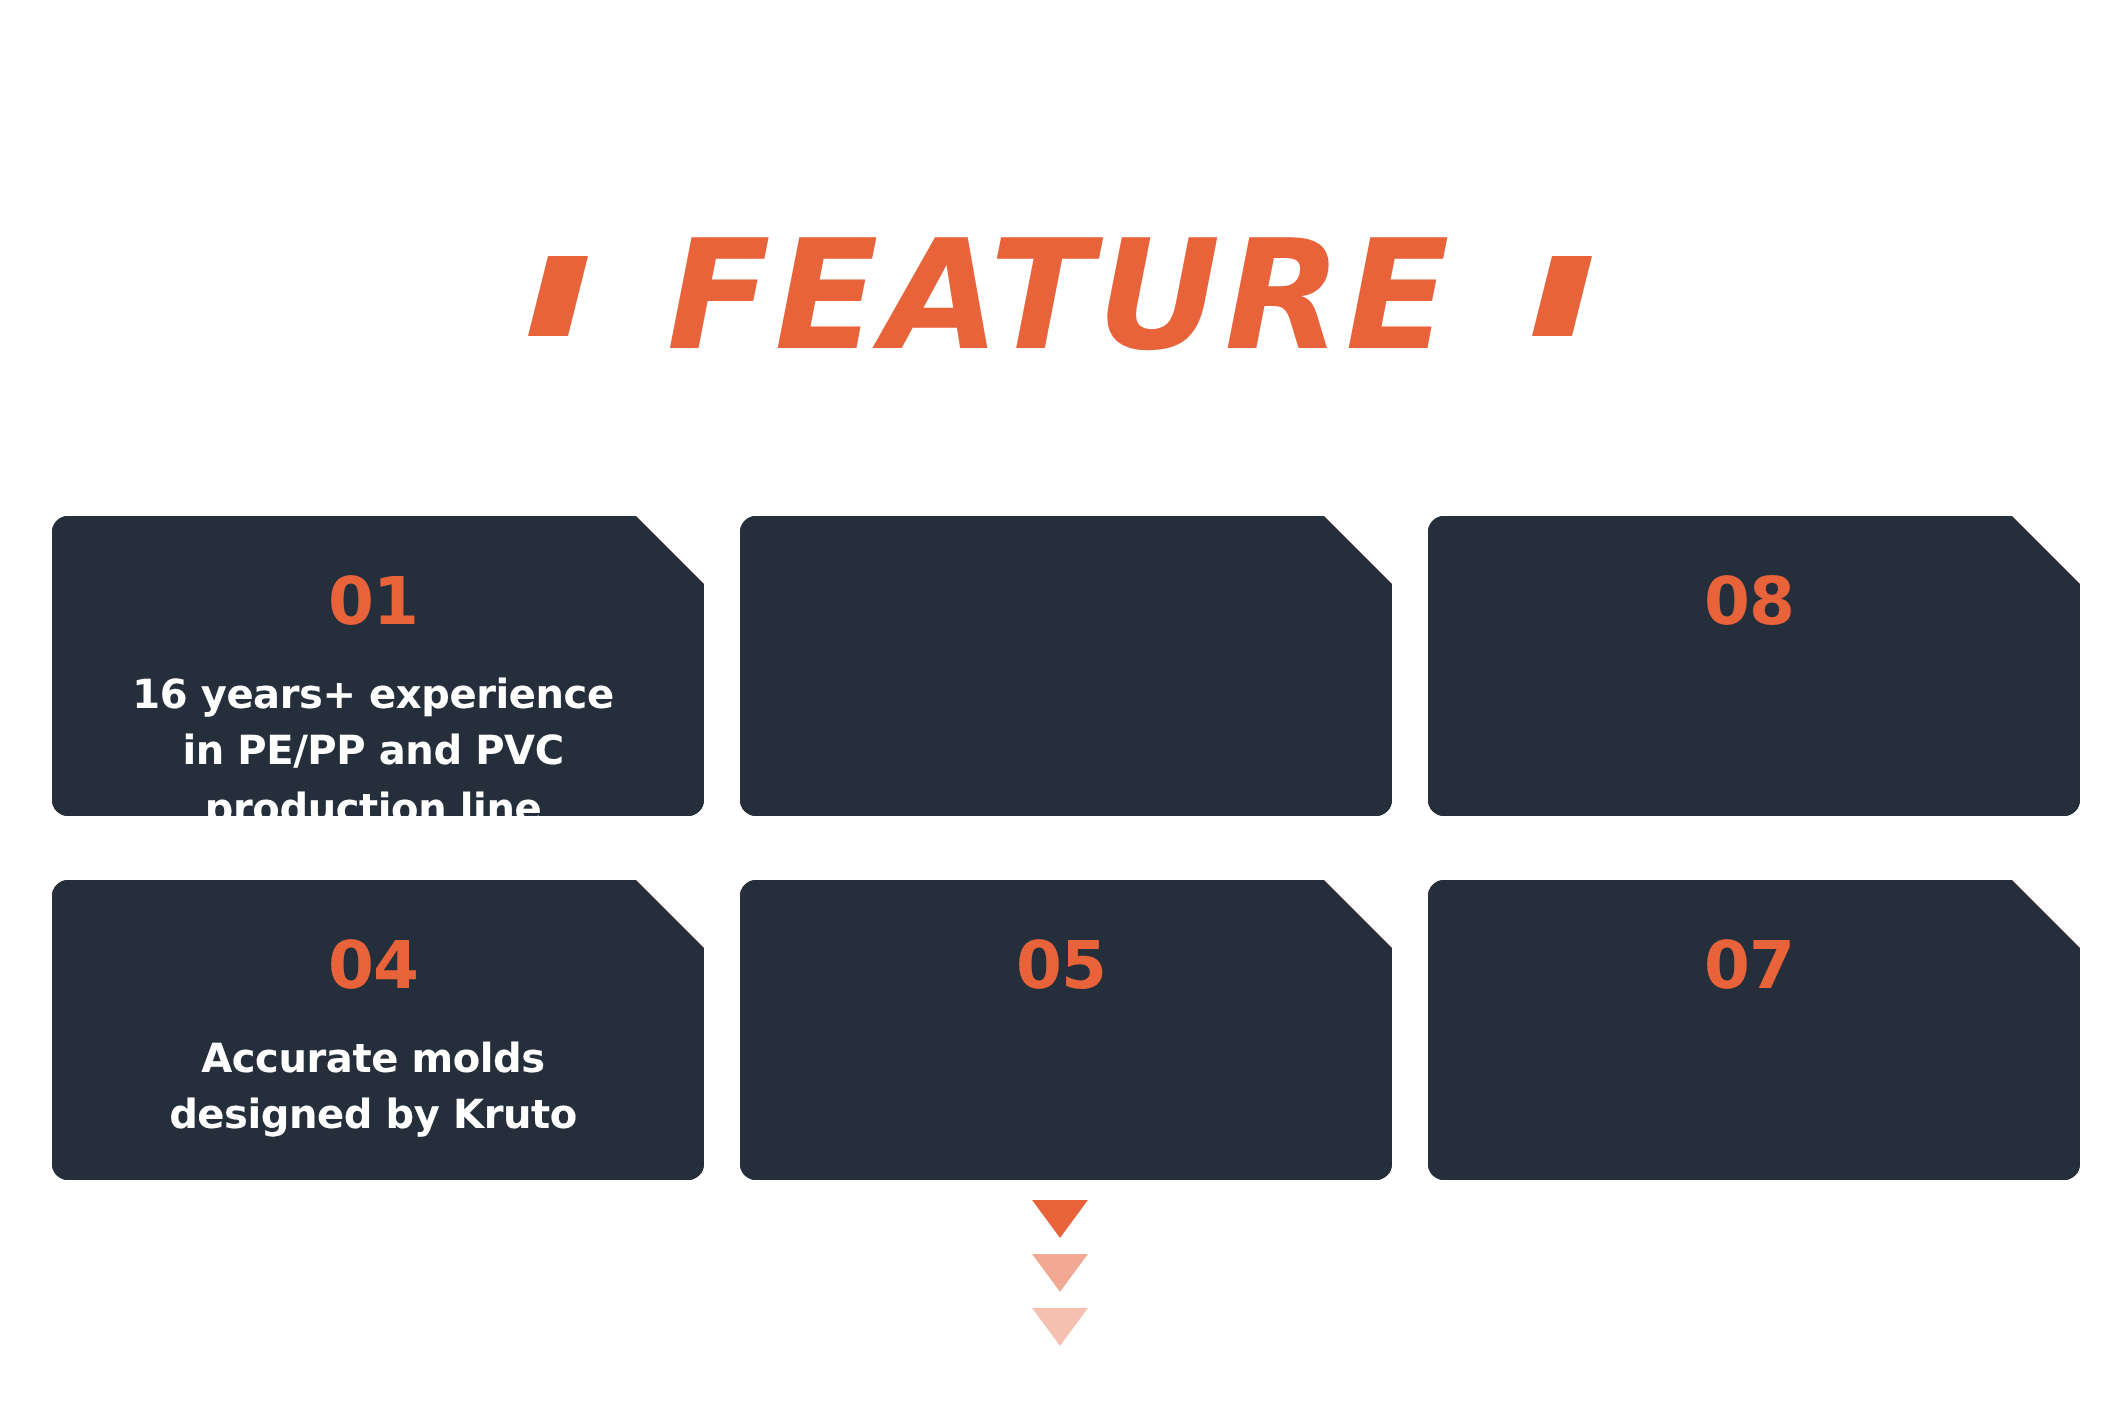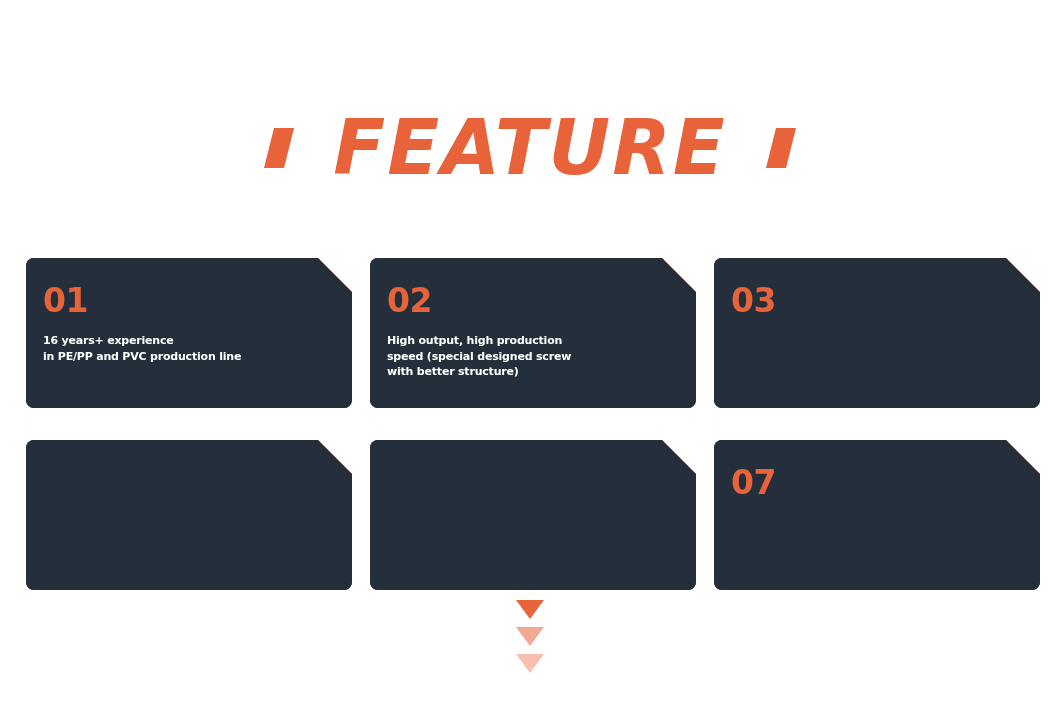--- a/index.html
+++ b/index.html
@@ -62,20 +62,21 @@
     position: relative;
     background: #252f3b;
     border-radius: 8px;
     border-top-right-radius: 0;
     padding: 26px 22px 0 17px;
     box-sizing: border-box;
     overflow: visible;
     
     -webkit-clip-path: polygon(0 0, calc(100% - 34px) 0, 100% 34px, 100% 100%, 0 100%);
     clip-path: polygon(0 0, calc(100% - 34px) 0, 100% 34px, 100% 100%, 0 100%);
+    text-align: center;
   }
   
   .card-inner {
     position: absolute;
     inset: 0;
     background: #252f3b;
     border-radius: 8px;
     -webkit-clip-path: polygon(0 0, calc(100% - 34px) 0, 100% 34px, 100% 100%, 0 100%);
     clip-path: polygon(0 0, calc(100% - 34px) 0, 100% 34px, 100% 100%, 0 100%);
     z-index: 0;
@@ -99,21 +100,21 @@
     font-family: "DejaVu Sans", sans-serif;
     font-size: 33px;
     font-weight: bold;
     color: #e8623a;
     line-height: 1;
     margin: 0 0 16px 0;
     letter-spacing: -0.5px;
   }
   .card-text {
     font-family: "DejaVu Sans", sans-serif;
-    font-size: 11px;
+    font-size: 20px;
     font-weight: bold;
     color: #ffffff;
     line-height: 1.42;
     margin: 0;
     white-space: pre-line;
     letter-spacing: -0.2px;
   }
 
   
   .arrows {
@@ -153,45 +154,45 @@
     <div class="card-body">
       <div class="card-num">01</div>
       <p class="card-text">16 years+ experience
 in PE/PP and PVC production line</p>
     </div>
   </div>
 
   <div class="card">
     <div class="card-inner"></div>
     <div class="fold"></div>
-    <div class="card-body">
-      <div class="card-num">02</div>
-      <p class="card-text">High output, high production
-speed (special designed screw
-with better structure)</p>
-    </div>
-  </div>
-
-  <div class="card">
-    <div class="card-inner"></div>
-    <div class="fold"></div>
-    <div class="card-body">
-      <div class="card-num">03</div>
-    </div>
-  </div>
-
-  <div class="card">
-    <div class="card-inner"></div>
-    <div class="fold"></div>
-  </div>
-
-  <div class="card">
-    <div class="card-inner"></div>
-    <div class="fold"></div>
-    <div class="card-body">
+  </div>
+
+  <div class="card">
+    <div class="card-inner"></div>
+    <div class="fold"></div>
+    <div class="card-body">
+      <div class="card-num">08</div>
+    </div>
+  </div>
+
+  <div class="card">
+    <div class="card-inner"></div>
+    <div class="fold"></div>
+    <div class="card-body">
+      <div class="card-num">04</div>
+      <p class="card-text">Accurate molds
+designed by Kruto</p>
+    </div>
+  </div>
+
+  <div class="card">
+    <div class="card-inner"></div>
+    <div class="fold"></div>
+    <div class="card-body">
+      <div class="card-num">05</div>
     </div>
   </div>
 
   <div class="card">
     <div class="card-inner"></div>
     <div class="fold"></div>
     <div class="card-body">
       <div class="card-num">07</div>
     </div>
   </div>

